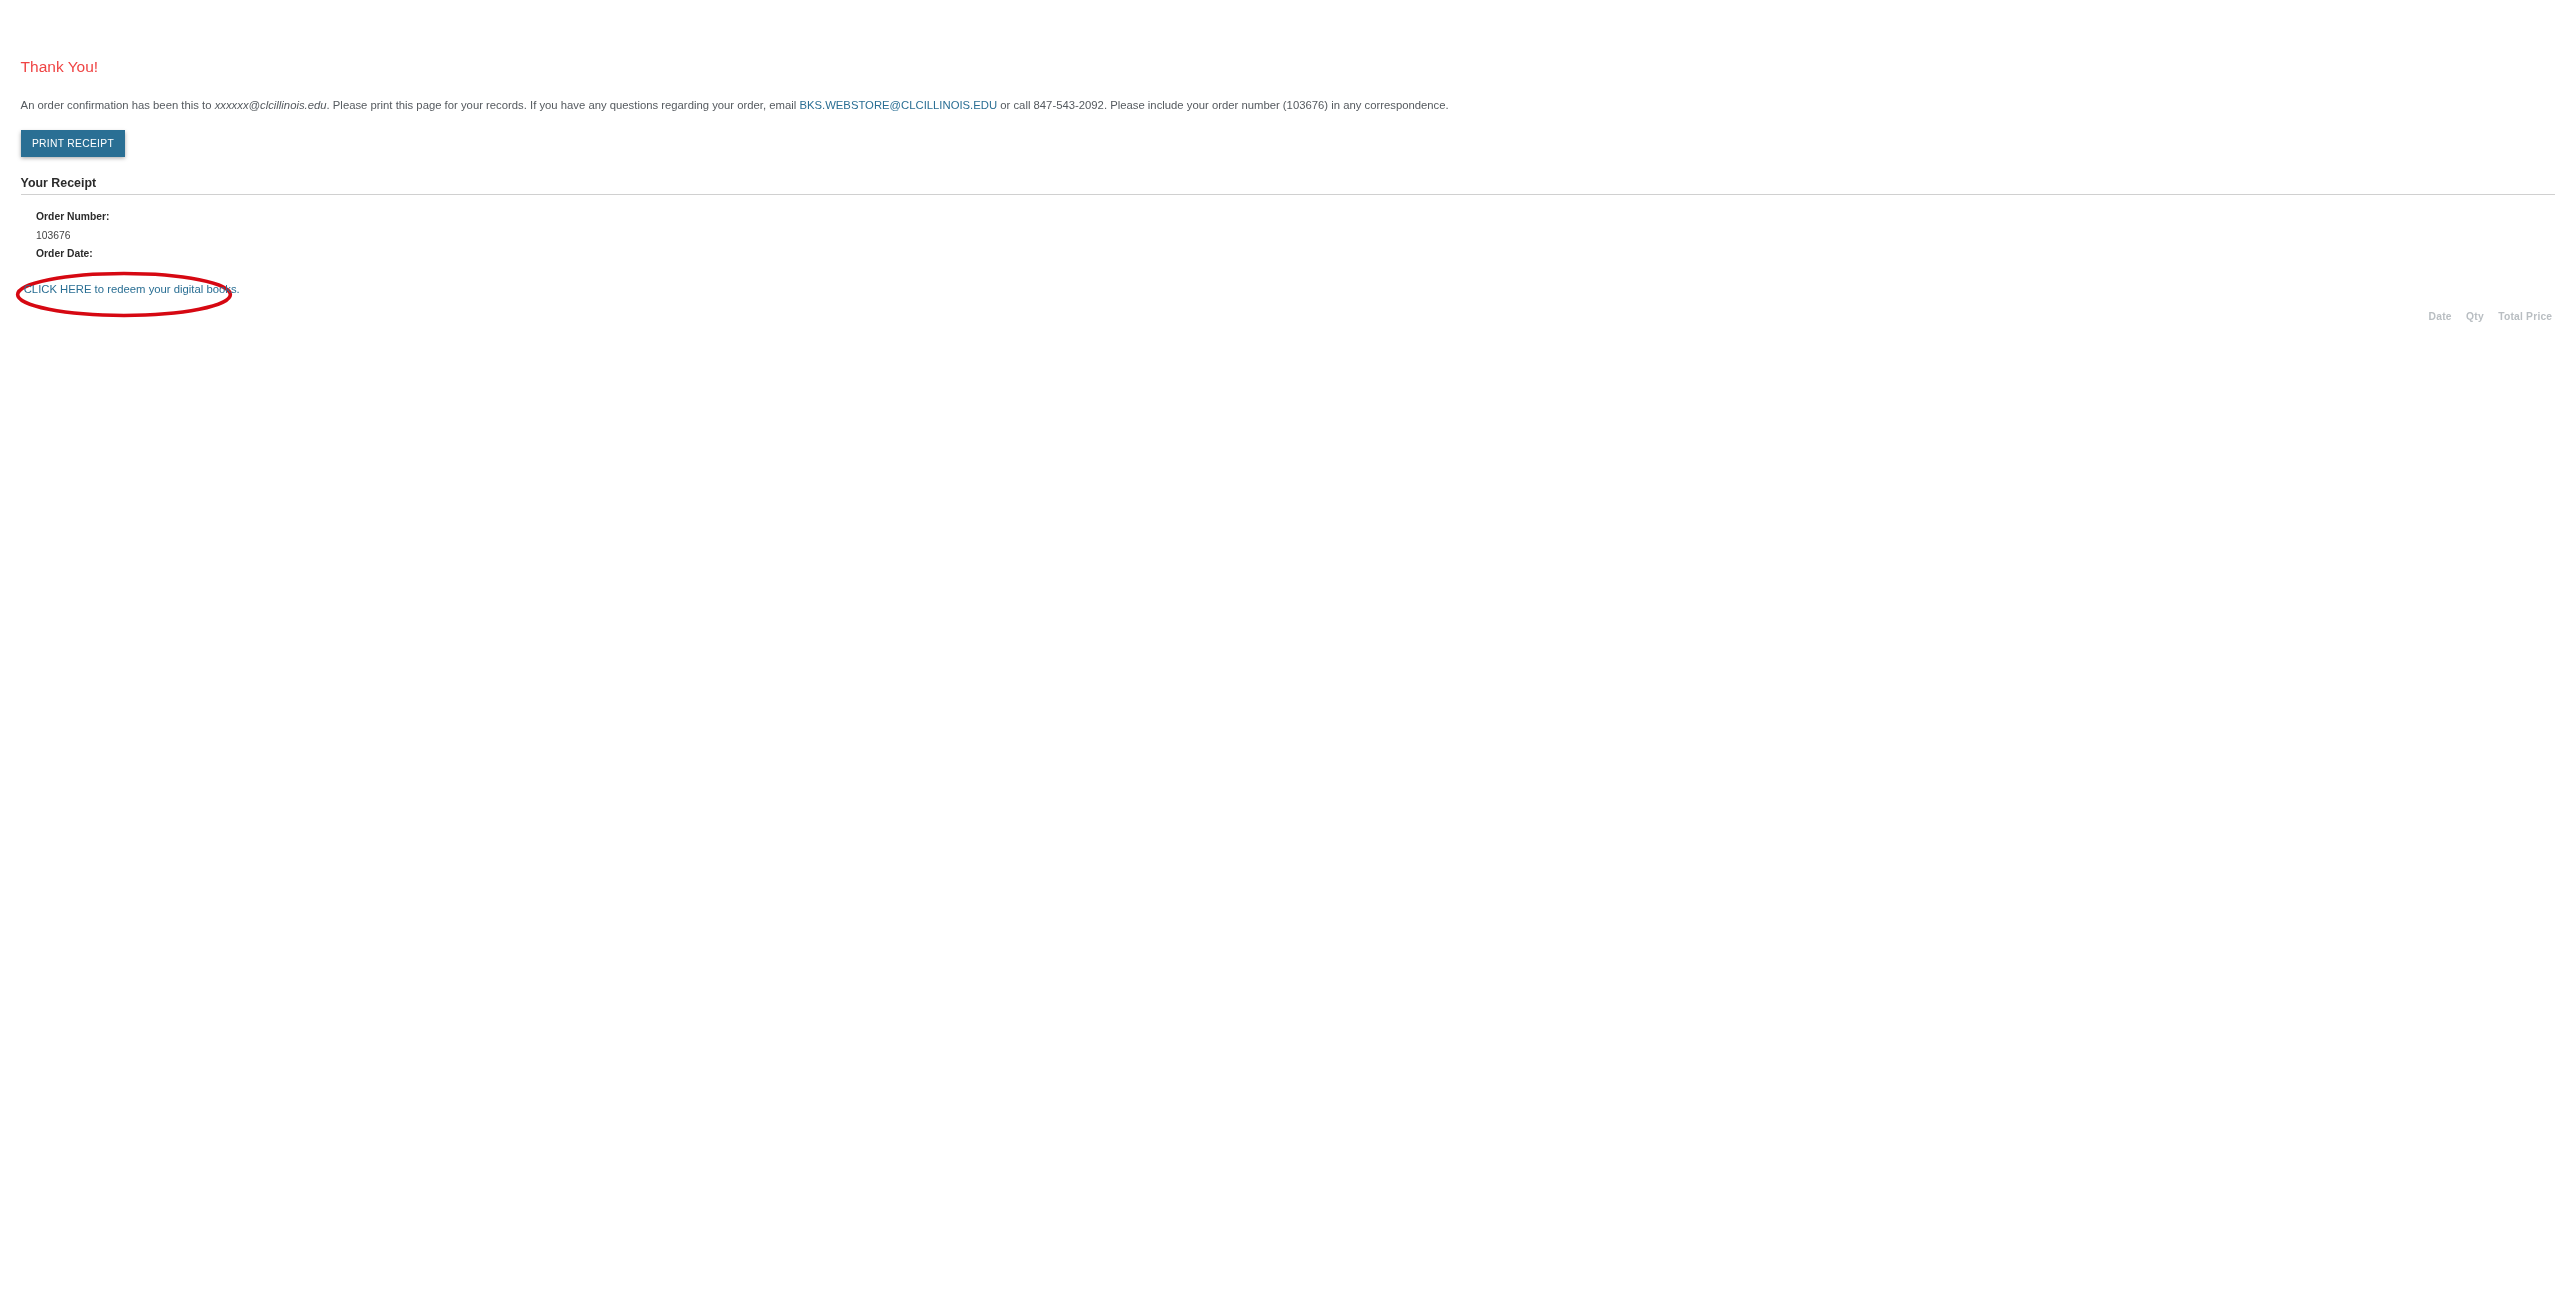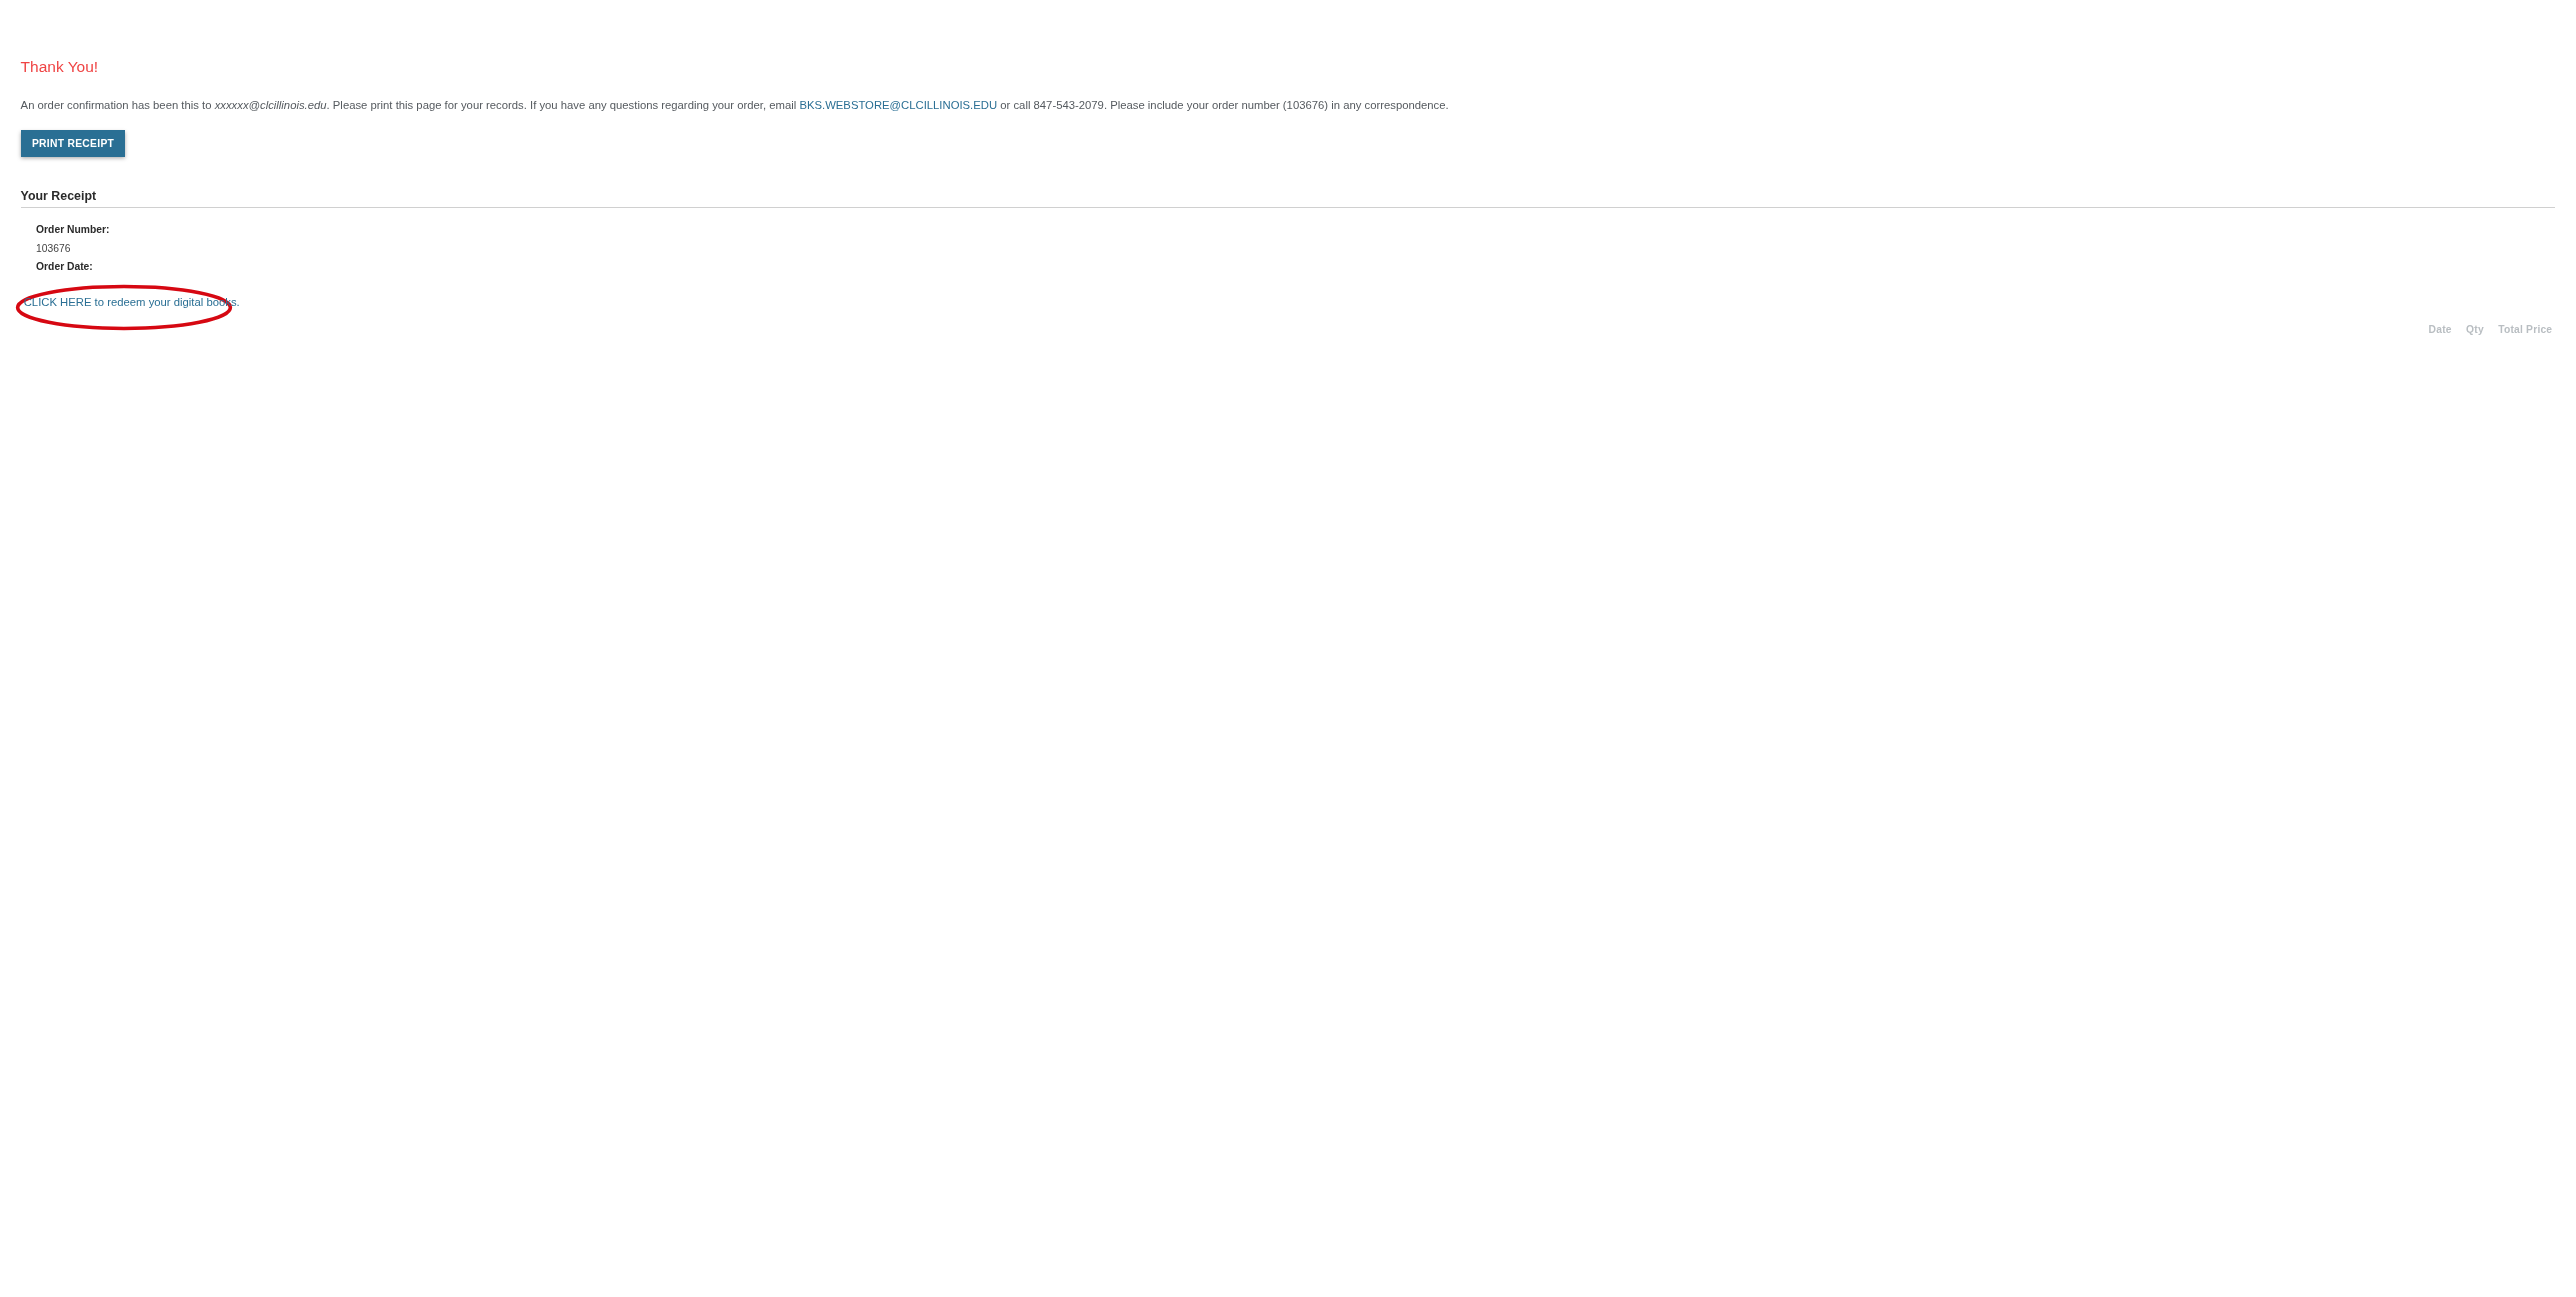--- a/index.html
+++ b/index.html
@@ -31,27 +31,27 @@
     }
     .confirmation-text .email-link {
       color: #2a6f94;
       text-decoration: none;
     }
     .print-button {
       display: inline-block;
       background: #2a6f94;
       color: #ffffff;
       font-size: 10.3px;
-      font-weight: bold;
+      font-weight: normal;
       letter-spacing: 0.3px;
       padding: 8.2px 11.3px;
       border: none;
       cursor: pointer;
       box-shadow: 0 1.5px 4.1px rgba(0,0,0,0.35);
-      margin-bottom: 32px;
+      margin-bottom: 19px;
     }
     .receipt-heading {
       font-size: 12.4px;
       font-weight: bold;
       color: #2b2b2b;
       margin-bottom: 4px;
     }
     .divider {
       border: none;
       border-top: 0.5px solid #d0d0d0;
@@ -108,21 +108,21 @@
     }
   </style>
 </head>
 <body>
 
 
 
 <h1 class="page-title">Thank You!</h1>
 
 <p class="confirmation-text">
-  <span>An order confirmation has been this to </span><span class="email-ital">xxxxxx@clcillinois.edu</span><span>. Please print this page for your records. If you have any questions regarding your order, email </span><a href="#" class="email-link">BKS.WEBSTORE@CLCILLINOIS.EDU</a><span> or call 847-543-2079. Please include your order number (103676) in any correspondence.</span>
+  <span>An order confirmation has been this to </span><span class="email-ital">xxxxxx@clcillinois.edu</span><span>. Please print this page for your records. If you have any questions regarding your order, email </span><a href="#" class="email-link">BKS.WEBSTORE@CLCILLINOIS.EDU</a><span> or call 847-543-2092. Please include your order number (103676) in any correspondence.</span>
 </p>
 
 <button class="print-button">PRINT RECEIPT</button>
 
 <h2 class="receipt-heading">Your Receipt</h2>
 <hr class="divider">
 
 <div class="receipt-detail-block">
   <div class="label">Order Number:</div>
   <div class="value">103676</div>

